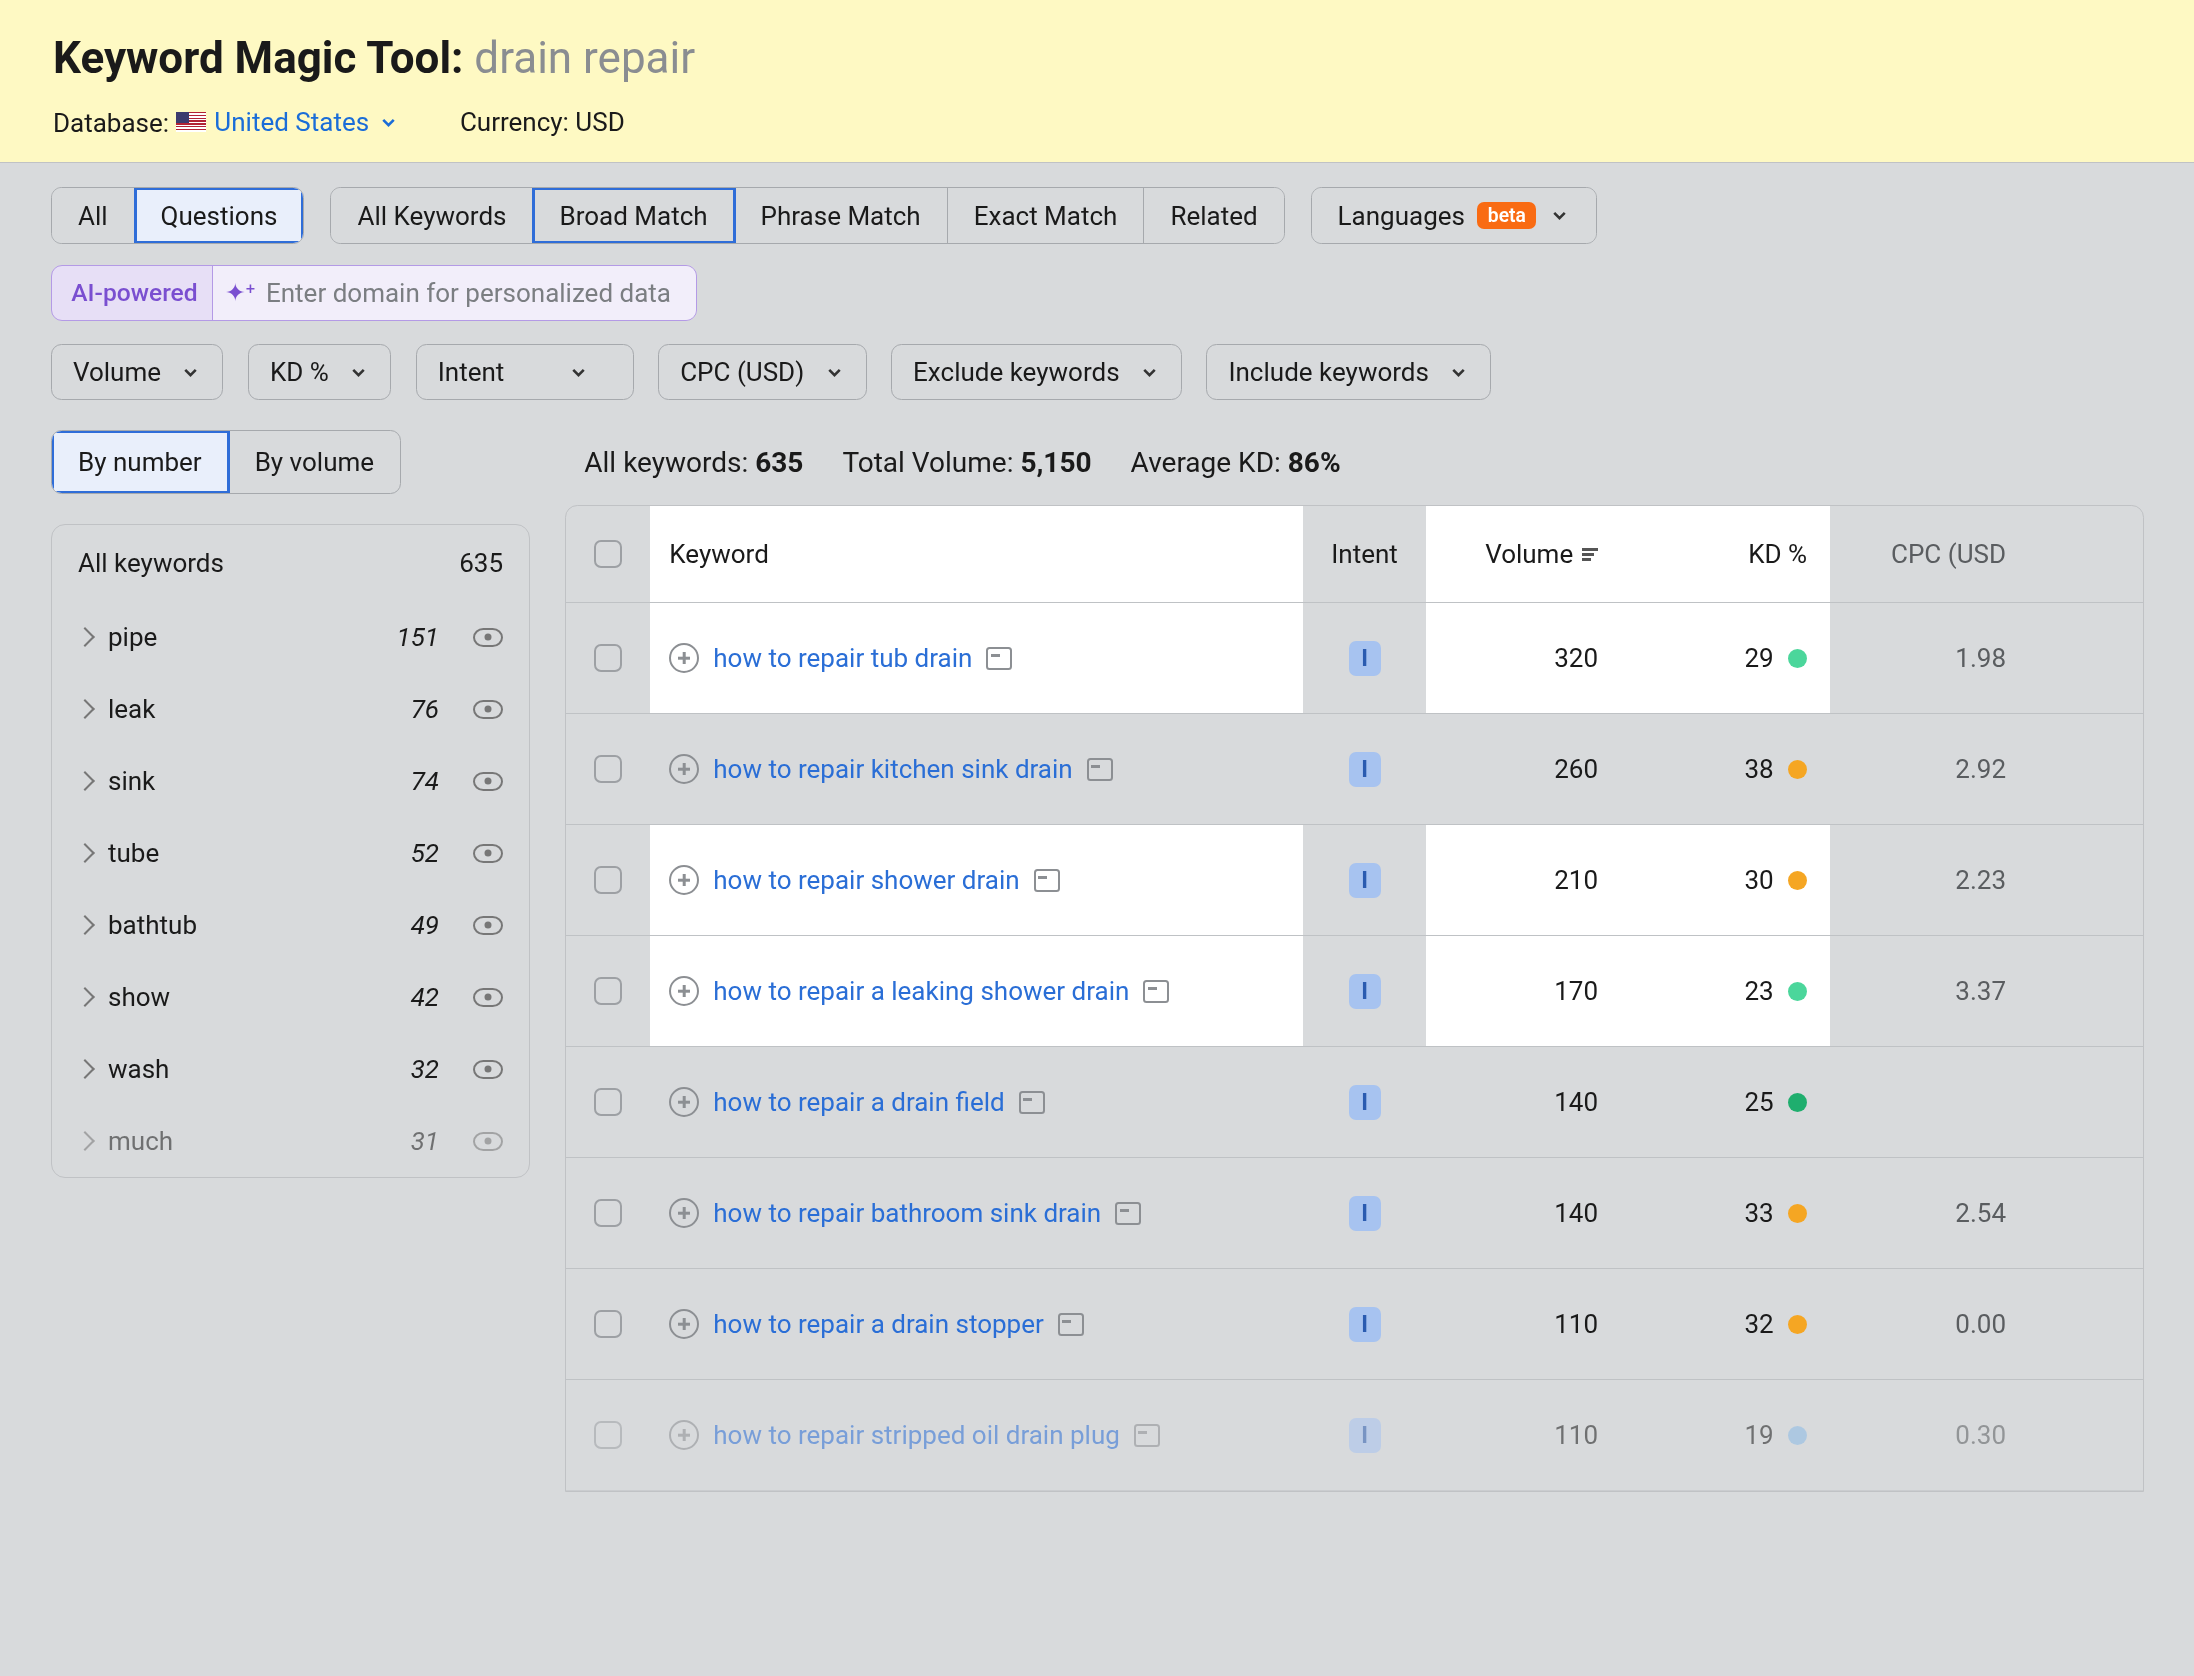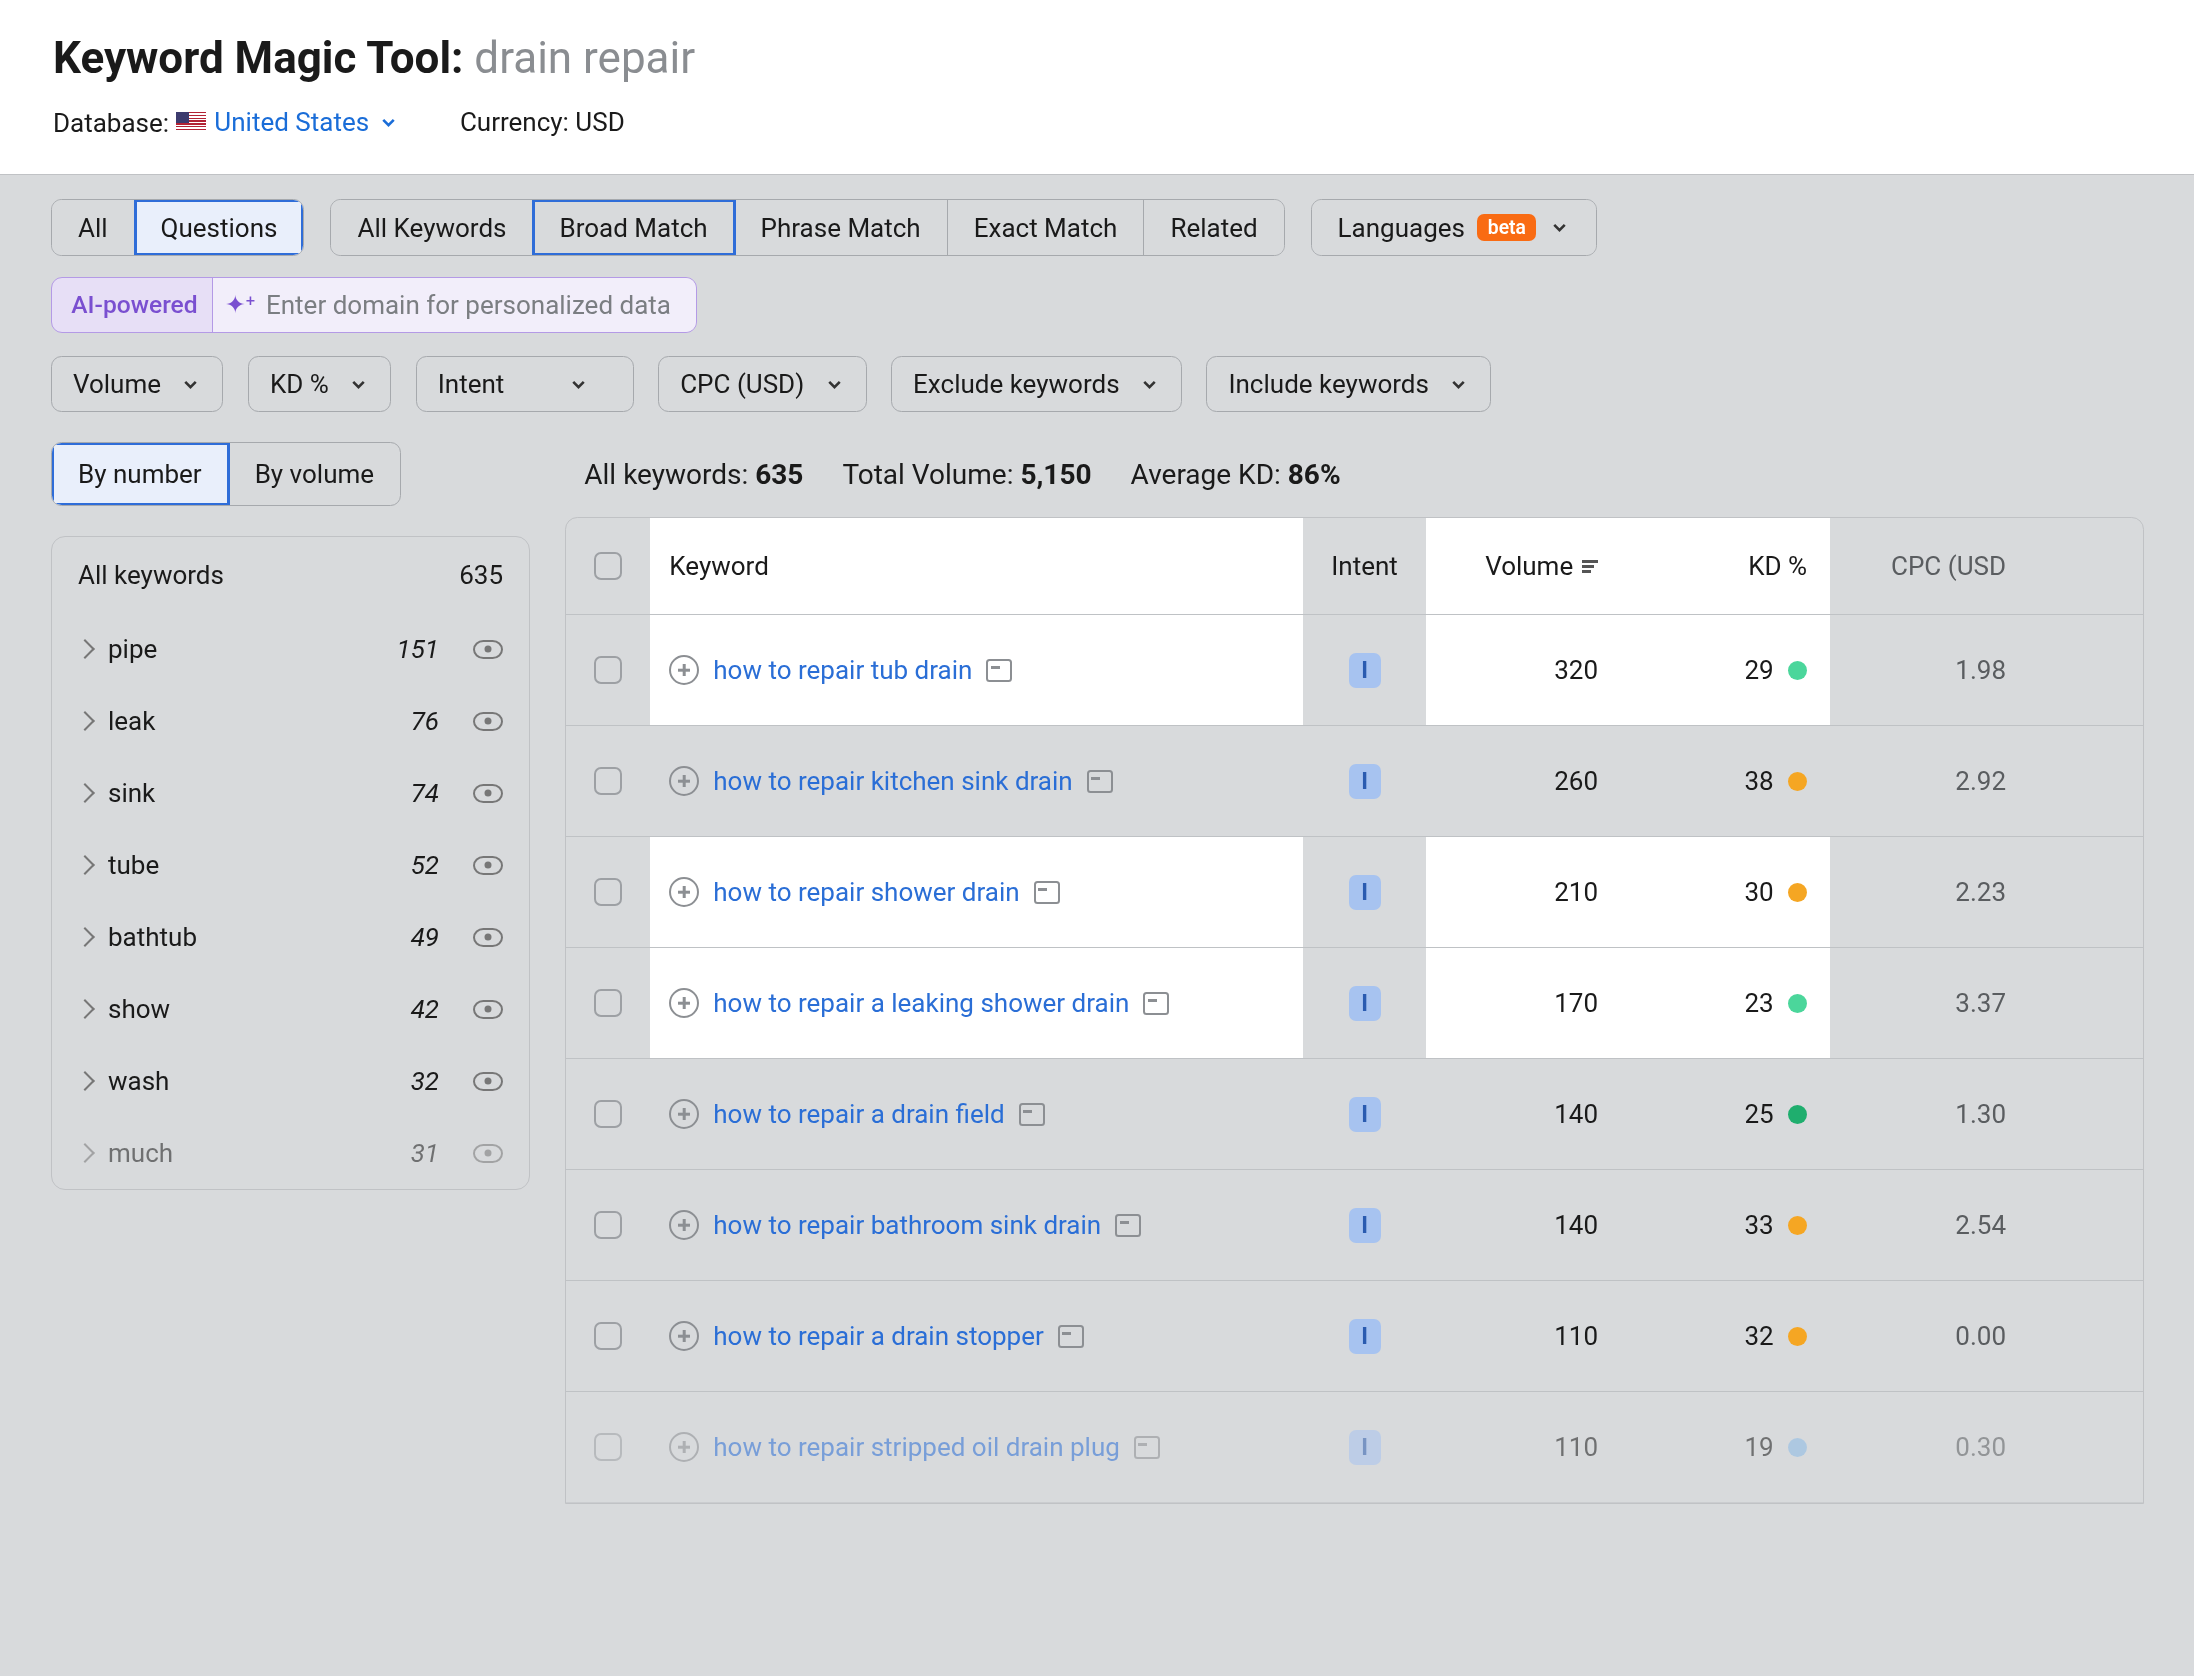--- a/index.html
+++ b/index.html
@@ -9,22 +9,22 @@
   color: #1a1a1a;
   font-size: 24.6px;
   width: 2195px;
   height: 1677px;
   overflow: hidden;
   position: relative;
 }
 
 
 .header {
-  padding: 32px 53px 36px 53px;
-  background: #ffffff;
+  padding: 32px 53px 24px 53px;
+  background: #fef9c3;
   border-bottom: 1.8px solid #c0c2c5;
 }
 .title-row {
   font-size: 44px;
   font-weight: 400;
   color: #1a1a1a;
 }
 .title-strong { font-weight: 700; }
 .title-query { color: #8a8d91; font-weight: 400; }
 .subhead-row {
@@ -595,21 +595,20 @@
               <span class="serp-icon"></span>
             </div>
             <div class="tcell intent">
               <span class="intent-badge">I</span>
             </div>
             <div class="tcell vol ">140</div>
             <div class="tcell kd ">
               <span>25</span>
               <span class="dot darkgreen"></span>
             </div>
-            <div class="tcell cpc">1.30</div>
           </div>
           <div class="trow">
             <div class="tcell check">
               <div class="checkbox"></div>
             </div>
             <div class="tcell kw ">
               <span class="plus-circle"></span>
               <span class="kw-link">how to repair bathroom sink drain</span>
               <span class="serp-icon"></span>
             </div>

